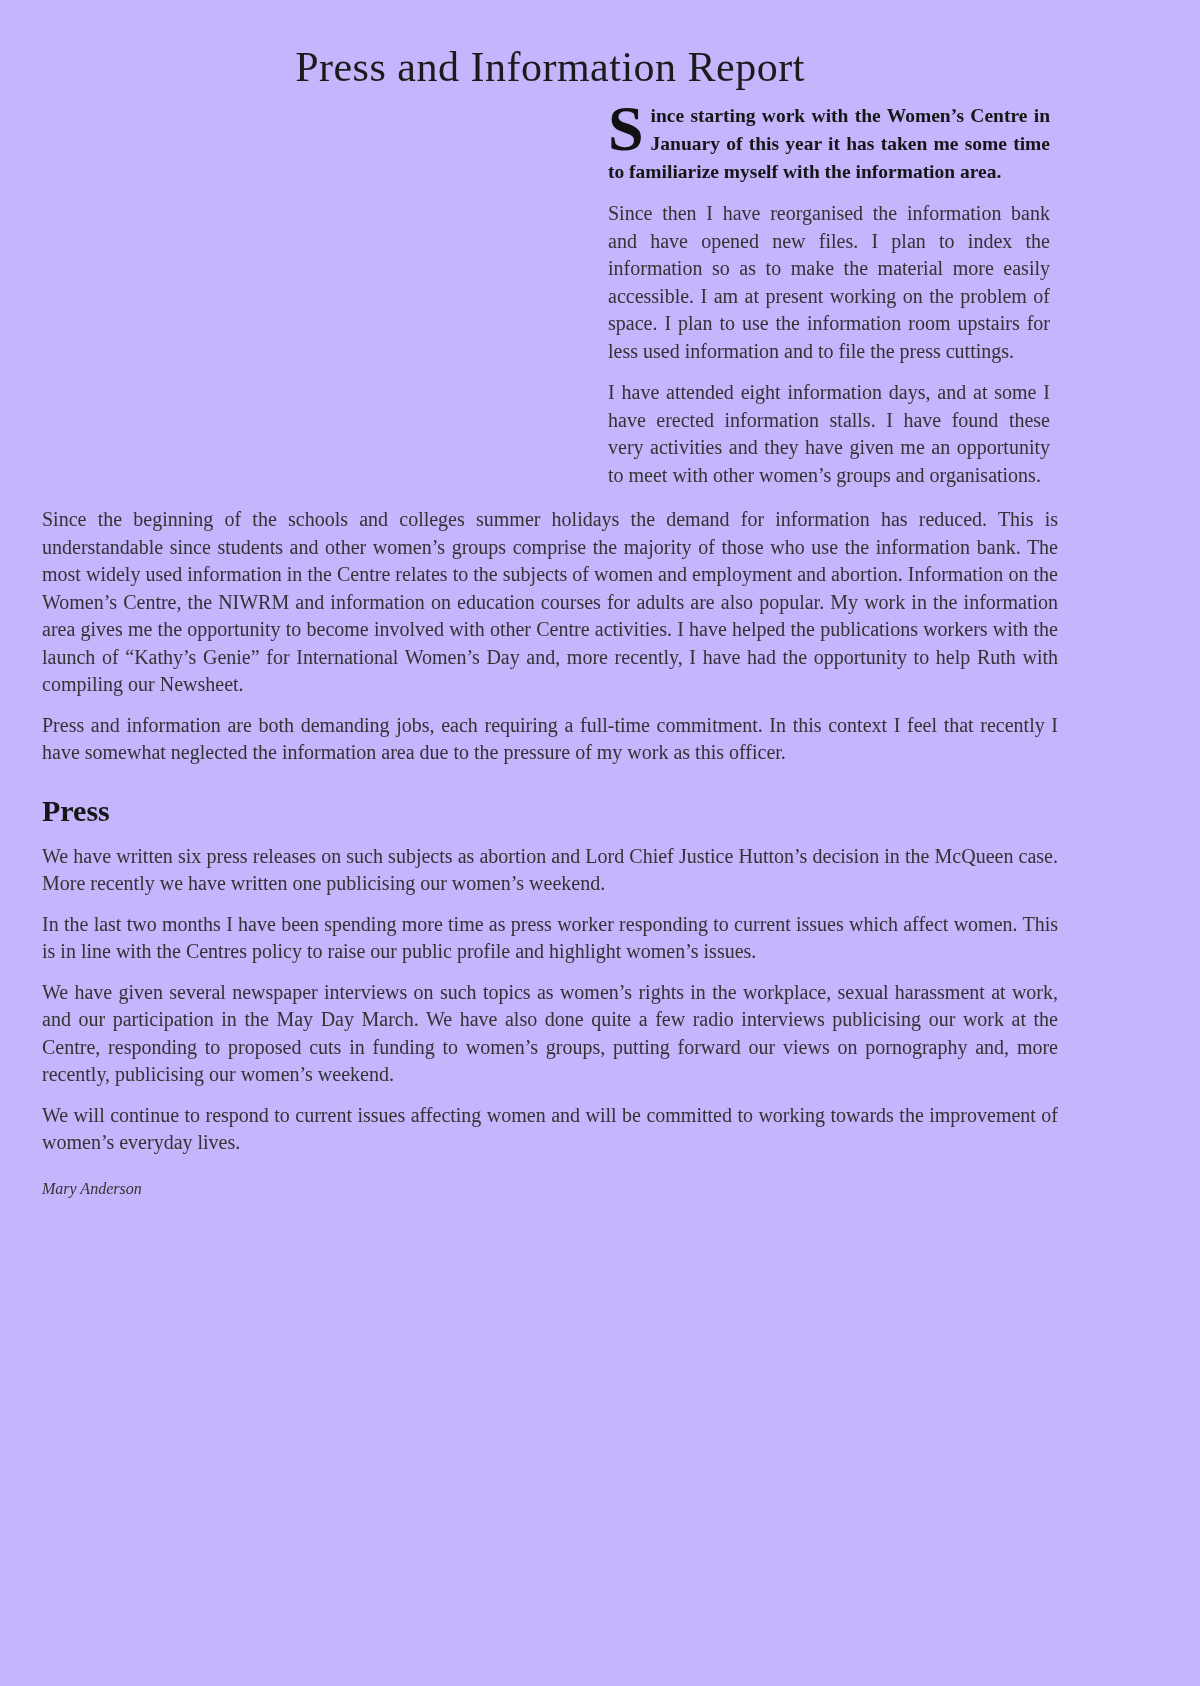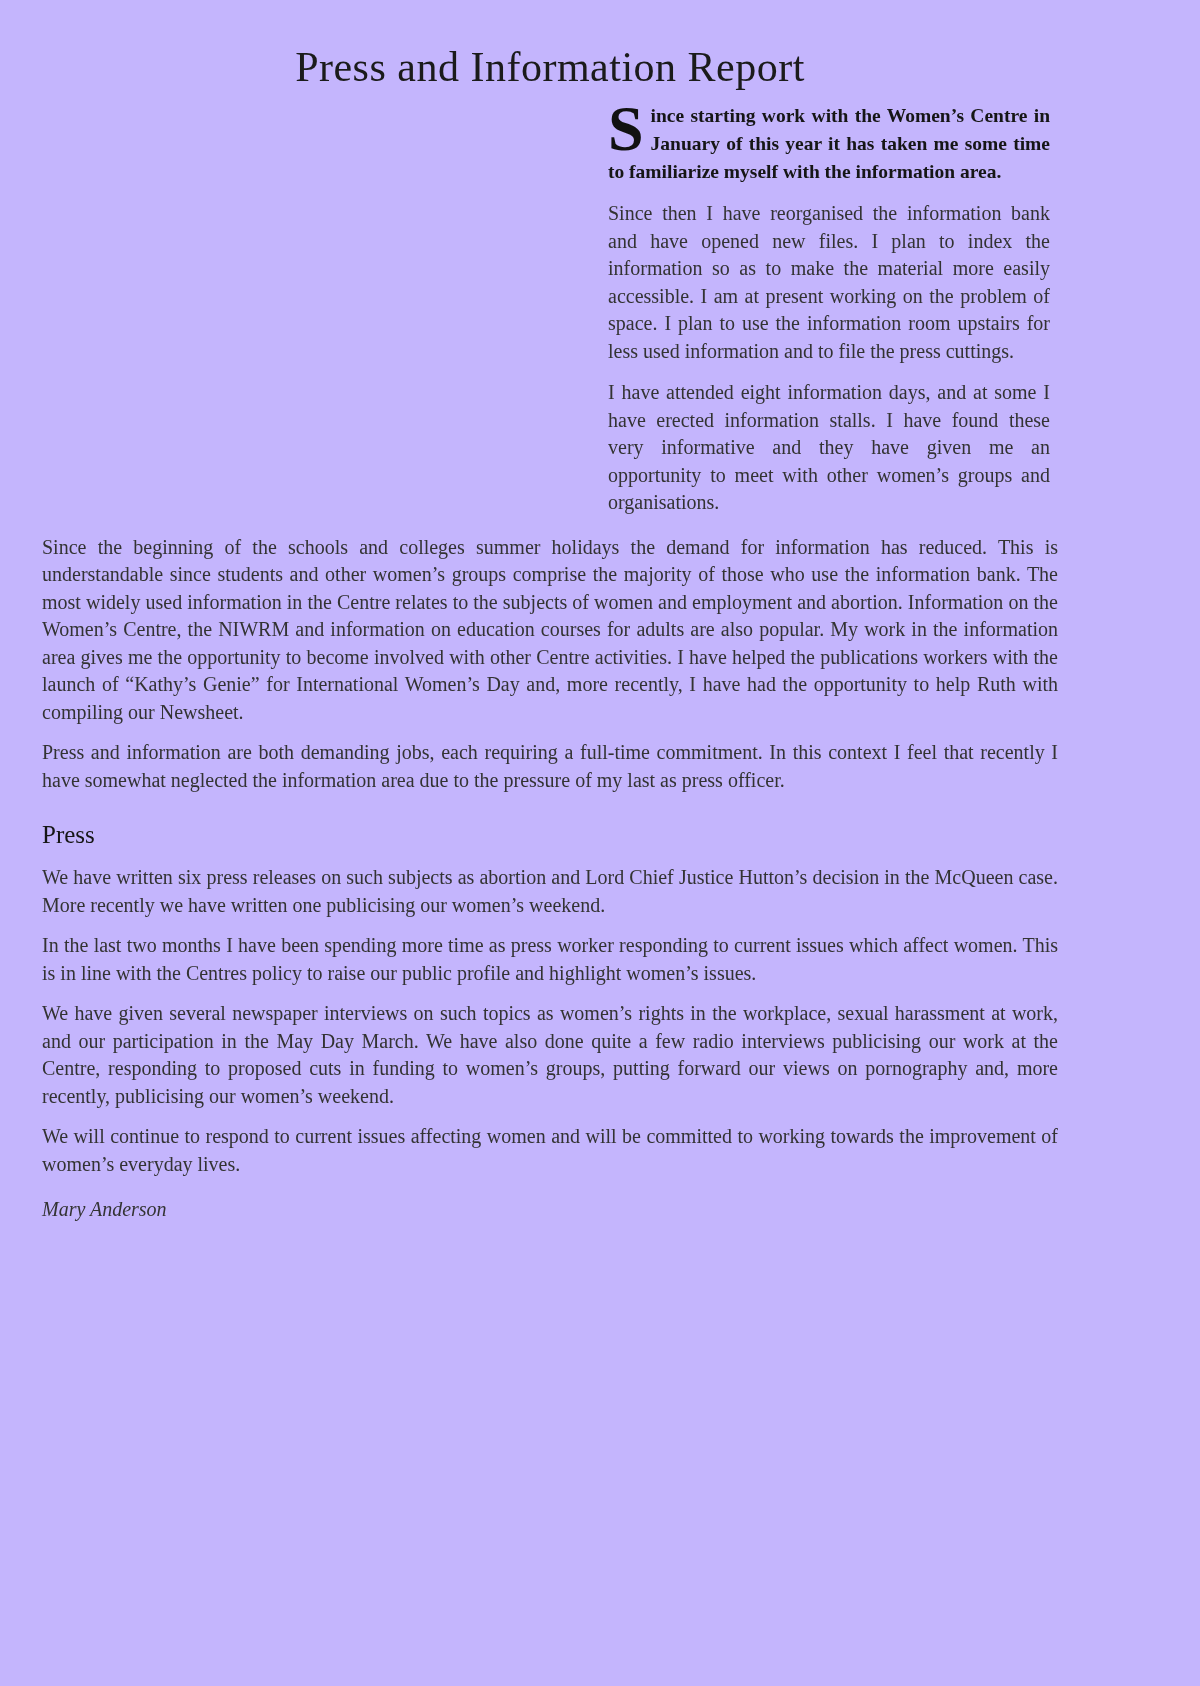--- a/index.html
+++ b/index.html
@@ -66,62 +66,62 @@
     margin: 0;
   }
   .full-section {
     margin-top: 17px;
   }
   .full-section p.body-par {
     margin: 0 0 13px 0;
   }
   .press-heading {
     margin: 26px 0 0 0;
-    font-size: 25px;
-    font-weight: 400;
+    font-size: 30px;
+    font-weight: 700;
     color: #161616;
     line-height: 1.2;
   }
   .press-section {
     margin-top: 14px;
   }
   .press-section p.body-par {
     margin: 0 0 13px 0;
   }
   .signature {
     margin-top: 16px;
     font-style: italic;
-    font-size: 20px;
+    font-size: 16px;
     line-height: 31px;
     color: #333;
   }
   .signature div {
     margin: 0;
   }
 </style>
 </head>
 <body>
 
 <div class="page">
   <div class="content">
 
     <h1 class="doc-title">Press and Information Report</h1>
 
     <div class="intro-column">
       <p class="lead"><span class="dropcap">S</span><span>ince starting work with the Women’s Centre in January of this year it has taken me some time to familiarize myself with the information area.</span></p>
 
       <p class="body-par">Since then I have reorganised the information bank and have opened new files. I plan to index the information so as to make the material more easily accessible. I am at present working on the problem of space. I plan to use the information room upstairs for less used information and to file the press cuttings.</p>
 
-      <p class="body-par">I have attended eight information days, and at some I have erected information stalls. I have found these very informative and they have given me an opportunity to meet with other women’s groups and organisations.</p>
+      <p class="body-par">I have attended eight information days, and at some I have erected information stalls. I have found these very activities and they have given me an opportunity to meet with other women’s groups and organisations.</p>
     </div>
 
     <div class="full-section">
       <p class="body-par">Since the beginning of the schools and colleges summer holidays the demand for information has reduced. This is understandable since students and other women’s groups comprise the majority of those who use the information bank. The most widely used information in the Centre relates to the subjects of women and employment and abortion. Information on the Women’s Centre, the NIWRM and information on education courses for adults are also popular. My work in the information area gives me the opportunity to become involved with other Centre activities. I have helped the publications workers with the launch of “Kathy’s Genie” for International Women’s Day and, more recently, I have had the opportunity to help Ruth with compiling our Newsheet.</p>
 
-      <p class="body-par">Press and information are both demanding jobs, each requiring a full-time commitment. In this context I feel that recently I have somewhat neglected the information area due to the pressure of my last as press officer.</p>
+      <p class="body-par">Press and information are both demanding jobs, each requiring a full-time commitment. In this context I feel that recently I have somewhat neglected the information area due to the pressure of my work as this officer.</p>
     </div>
 
     <h2 class="press-heading">Press</h2>
 
     <div class="press-section">
       <p class="body-par">We have written six press releases on such subjects as abortion and Lord Chief Justice Hutton’s decision in the McQueen case. More recently we have written one publicising our women’s weekend.</p>
 
       <p class="body-par">In the last two months I have been spending more time as press worker responding to current issues which affect women. This is in line with the Centres policy to raise our public profile and highlight women’s issues.</p>
 
       <p class="body-par">We have given several newspaper interviews on such topics as women’s rights in the workplace, sexual harassment at work, and our participation in the May Day March. We have also done quite a few radio interviews publicising our work at the Centre, responding to proposed cuts in funding to women’s groups, putting forward our views on pornography and, more recently, publicising our women’s weekend.</p>

